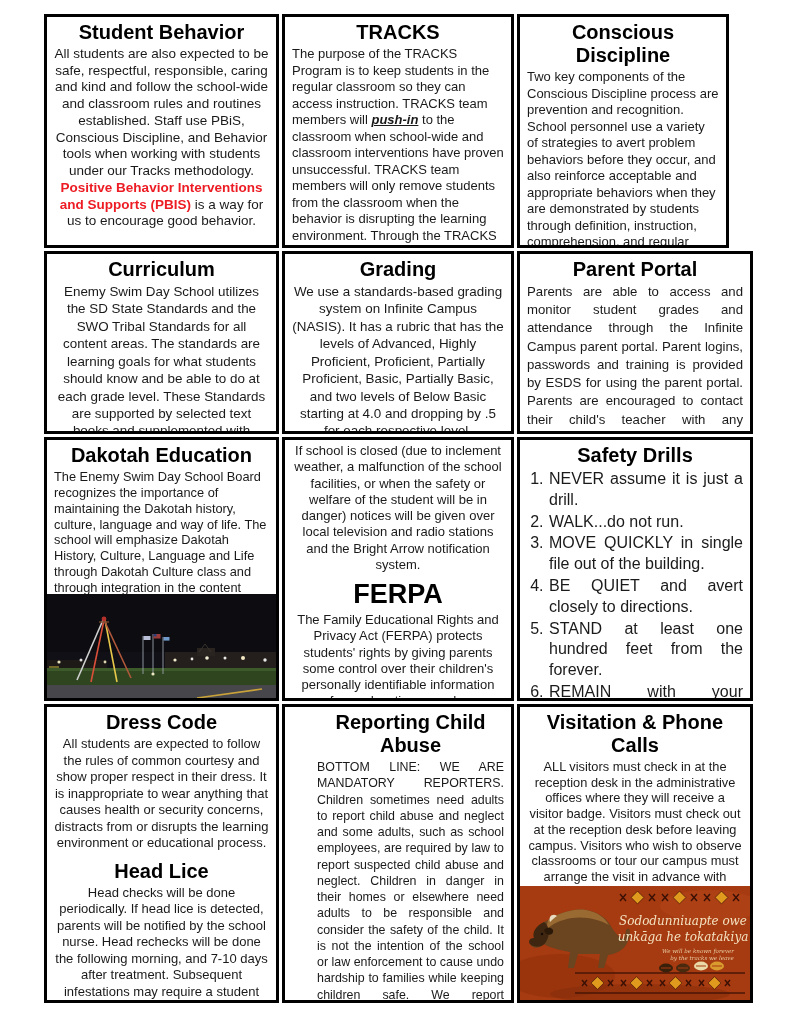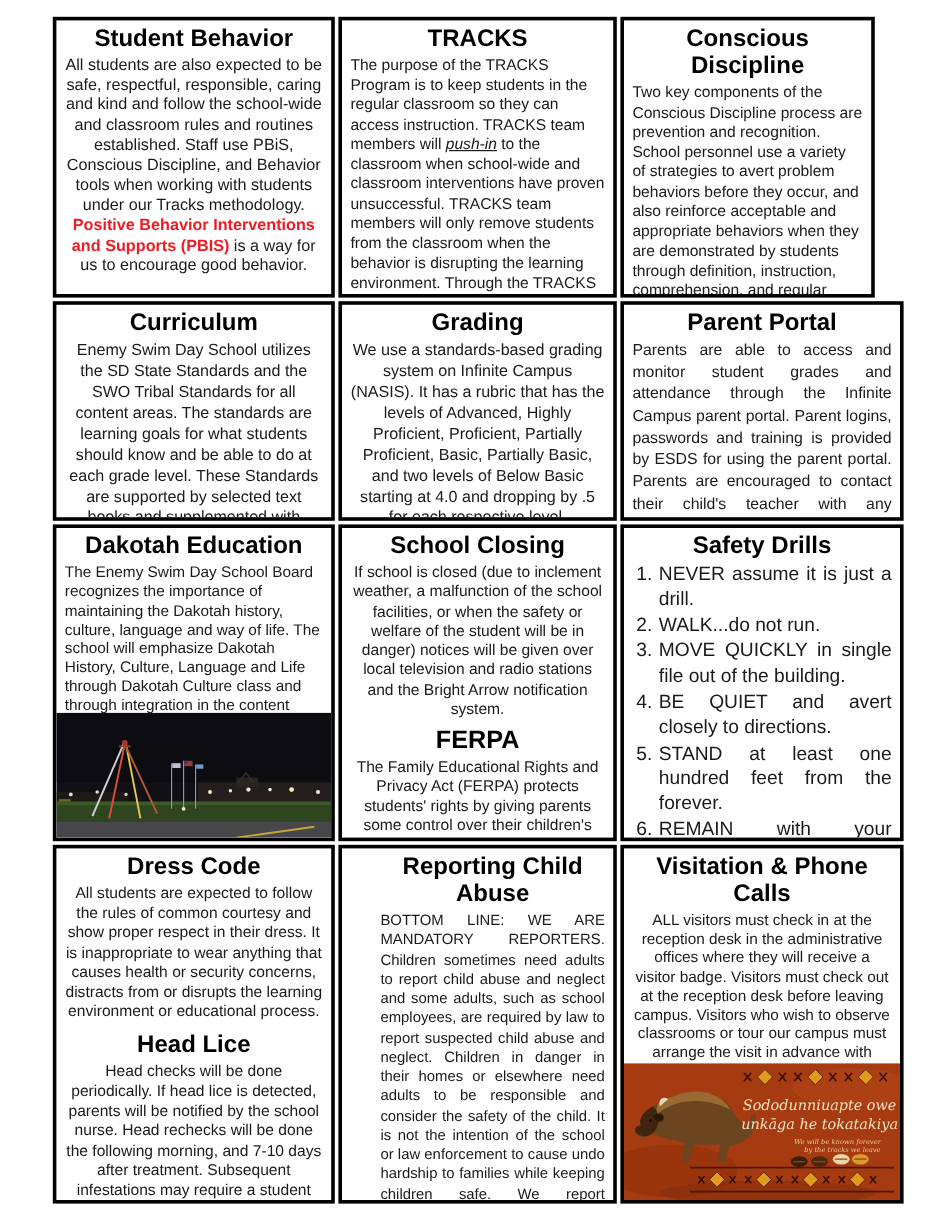--- a/index.html
+++ b/index.html
@@ -13,21 +13,21 @@
   }
   .cell h2{
     margin:1px 0 2px 0;text-align:center;font-size:20px;font-weight:bold;color:#000;
     letter-spacing:0px;line-height:1.15;
   }
   .body{font-size:13px;line-height:1.26;}
   .center{text-align:center;}
   .left{text-align:left;}
   .just{text-align:justify;}
   .red-bold{color:#ed1c24;font-weight:bold;}
-  .push-in{font-weight:normal;font-style:italic;text-decoration:underline;}
+  .push-in{font-weight:bold;font-style:italic;text-decoration:underline;}
 
   
   #c-student{left:44px;top:14px;width:235px;height:234px;}
   #c-tracks{left:282px;top:14px;width:232px;height:234px;}
   #c-conscious{left:517px;top:14px;width:212px;height:234px;}
   #c-curriculum{left:44px;top:251px;width:235px;height:183px;}
   #c-grading{left:282px;top:251px;width:232px;height:183px;}
   #c-parent{left:517px;top:251px;width:236px;height:183px;}
   #c-dakotah{left:44px;top:437px;width:235px;height:264px;padding-bottom:0;}
   #c-closing{left:282px;top:437px;width:232px;height:264px;}
@@ -35,21 +35,21 @@
   #c-dress{left:44px;top:704px;width:235px;height:299px;}
   #c-abuse{left:282px;top:704px;width:232px;height:299px;padding-left:32px;}
   #c-visit{left:517px;top:704px;width:236px;height:299px;padding-bottom:0;}
 
   #c-student .body{font-size:13.5px;line-height:1.24;}
   #c-tracks .body,#c-conscious .body{font-size:13px;line-height:1.27;}
   #c-curriculum .body,#c-grading .body{font-size:13.4px;line-height:1.3;}
   #c-parent .body{font-size:13.2px;line-height:1.38;}
   #c-dakotah .body{font-size:12.8px;line-height:1.24;}
   #c-closing .body{font-size:13px;line-height:1.25;}
-  #c-closing h2.sub{margin-top:6px;font-size:21px;}
+  #c-closing h2.sub{margin-top:6px;font-size:27px;}
   #c-dress h2.sub{margin-top:8px;}
   #c-dress .body{font-size:13px;line-height:1.27;}
   #c-abuse .body{font-size:12.4px;line-height:1.31;}
   #c-visit .body{font-size:12.8px;line-height:1.23;}
 
   #c-safety ol{
     margin:2px 0 0 0;padding-left:21px;font-size:16px;line-height:1.3;text-align:justify;
   }
   #c-safety li{margin:0 0 1px 0;padding-left:1px;}
 
@@ -141,21 +141,20 @@
       </g>
       <rect x="96.5" y="42" width="7" height="4" fill="#b8bfd6"></rect>
       <rect x="106.5" y="40" width="7" height="4.5" fill="#9c3a3a"></rect>
       <rect x="106.5" y="40" width="3" height="2.4" fill="#2e3f7a"></rect>
       <rect x="116.5" y="43" width="6" height="3.6" fill="#6f9ac9"></rect>
       <circle cx="106" cy="80" r="1.6" fill="#fff6cf" opacity="0.9"></circle>
     </svg>
   </div>
 
   <div class="cell" id="c-closing">
-    <h2>School Closing</h2>
     <div class="body center">If school is closed (due to inclement weather, a malfunction of the school facilities, or when the safety or welfare of the student will be in danger) notices will be given over local television and radio stations and the Bright Arrow notification system.</div>
     <h2 class="sub">FERPA</h2>
     <div class="body center">The Family Educational Rights and Privacy Act (FERPA) protects students' rights by giving parents some control over their children's personally identifiable information from education records.</div>
   </div>
 
   <div class="cell" id="c-safety">
     <h2>Safety Drills</h2>
     <ol>
       <li>NEVER assume it is just a drill.</li>
       <li>WALK...do not run.</li>

